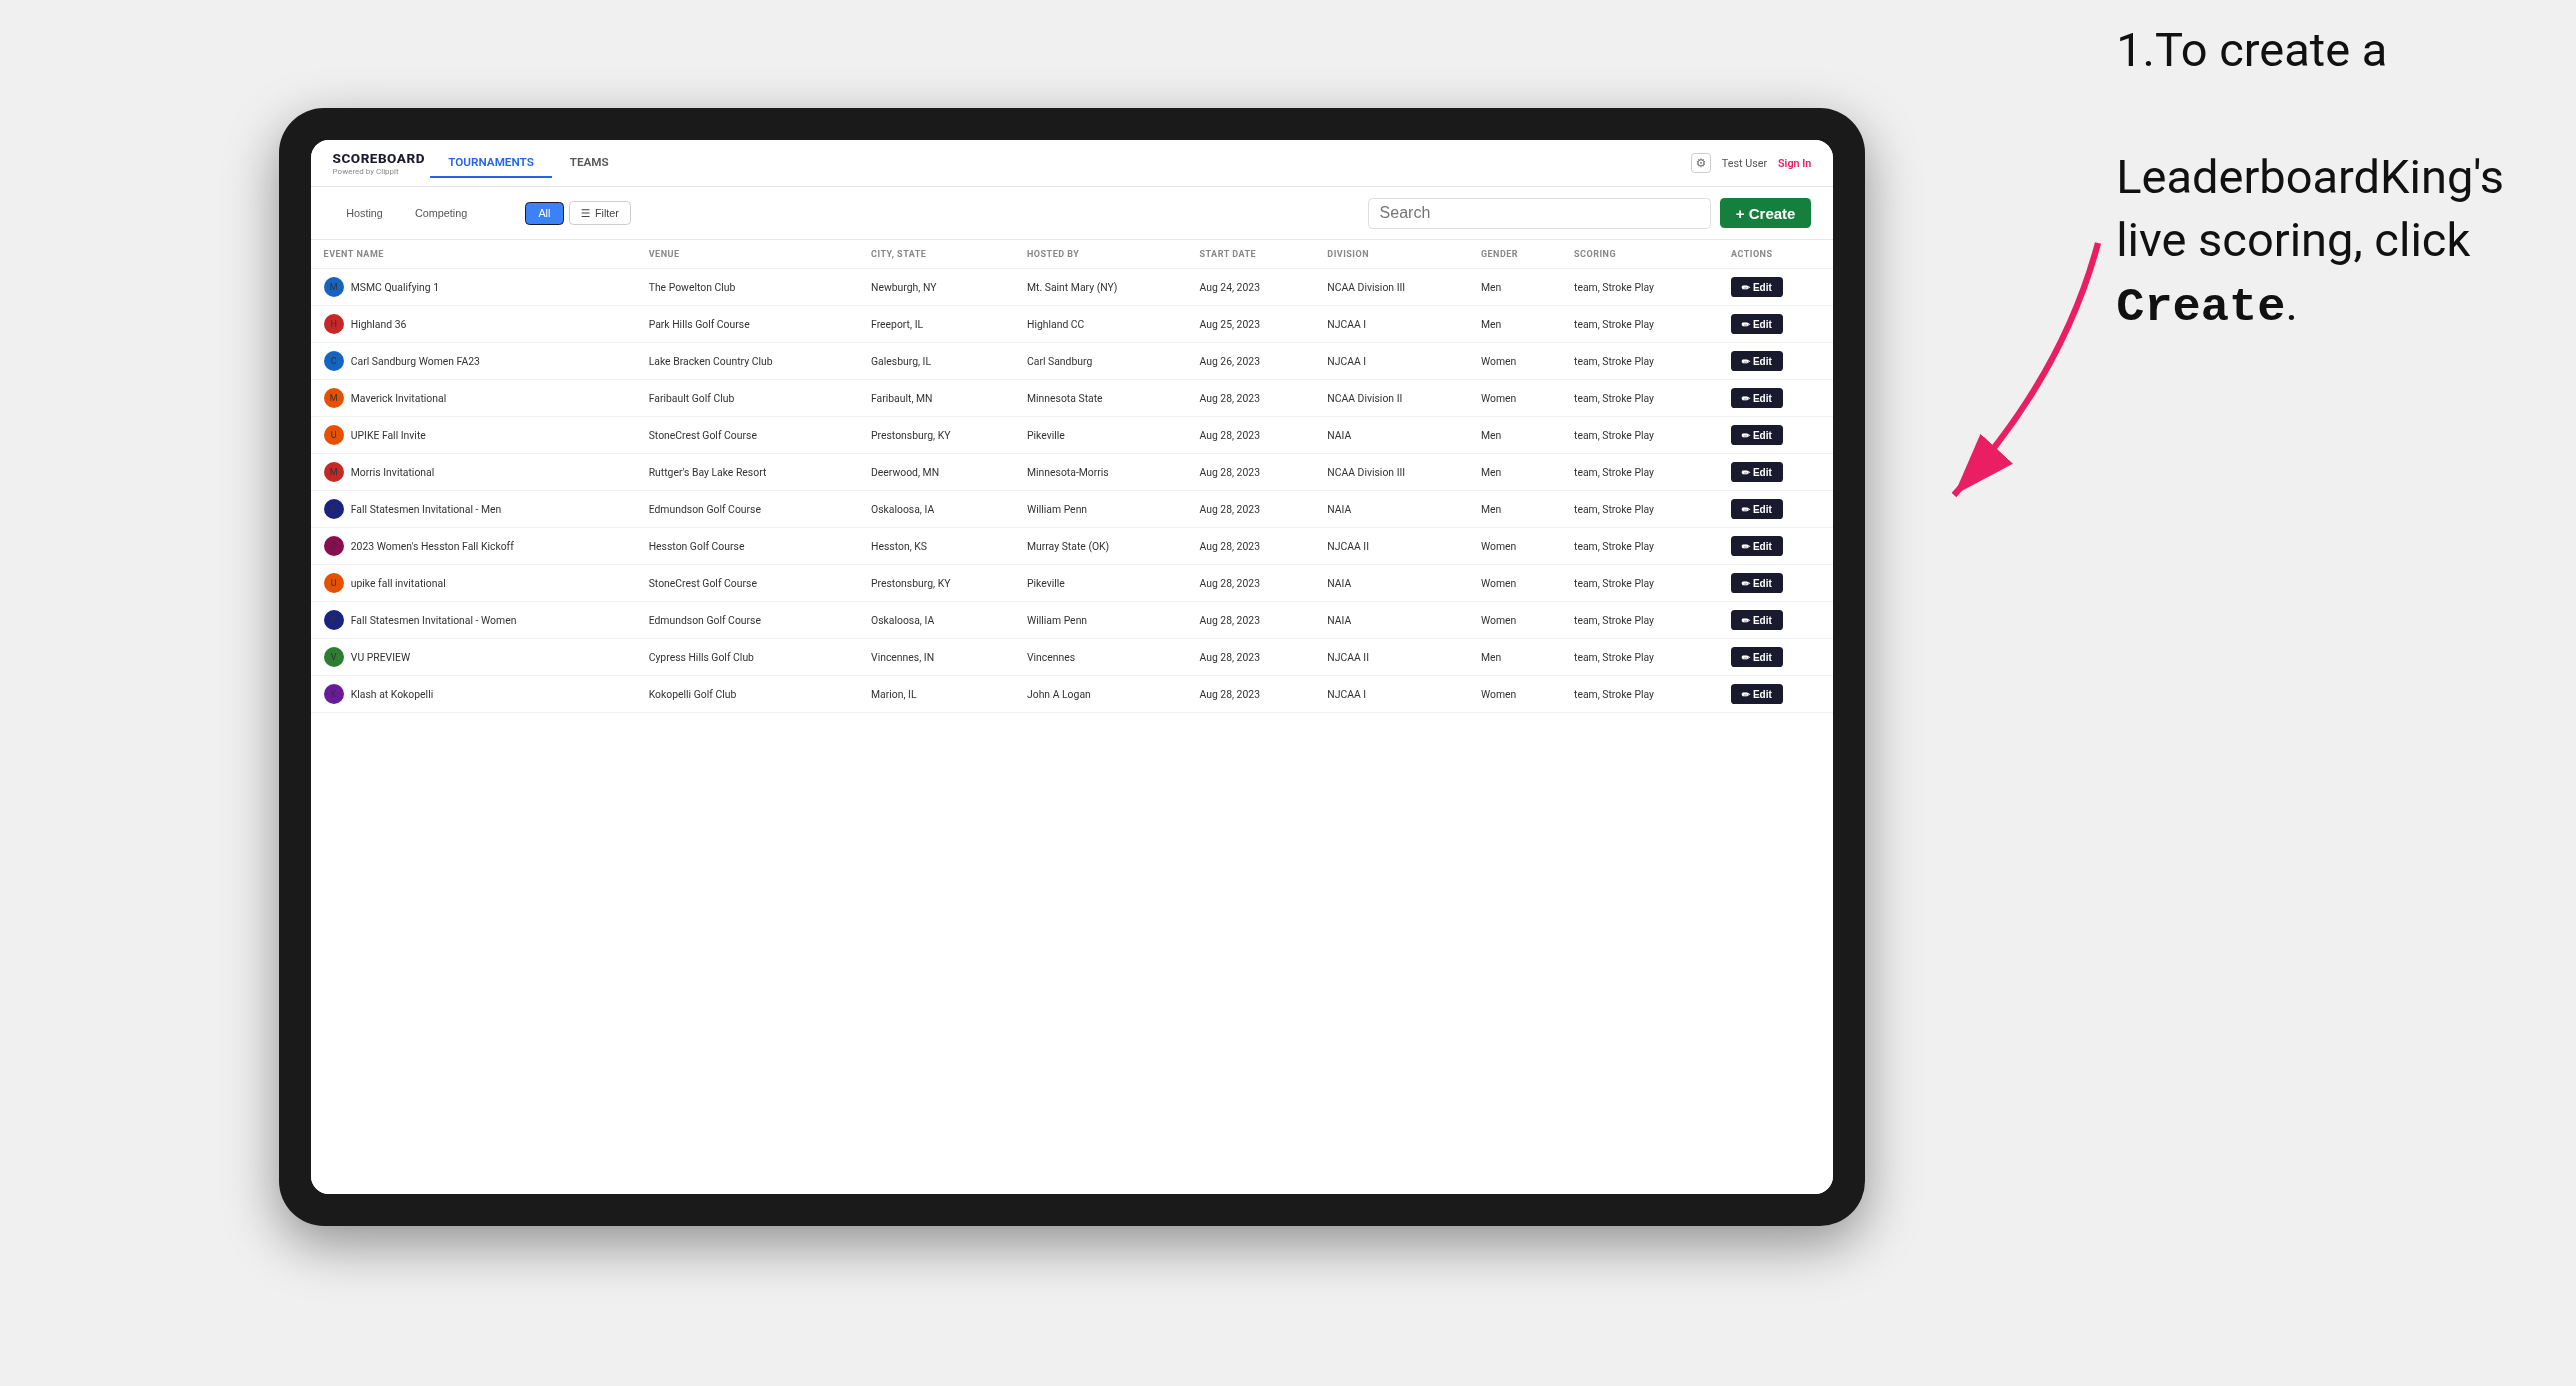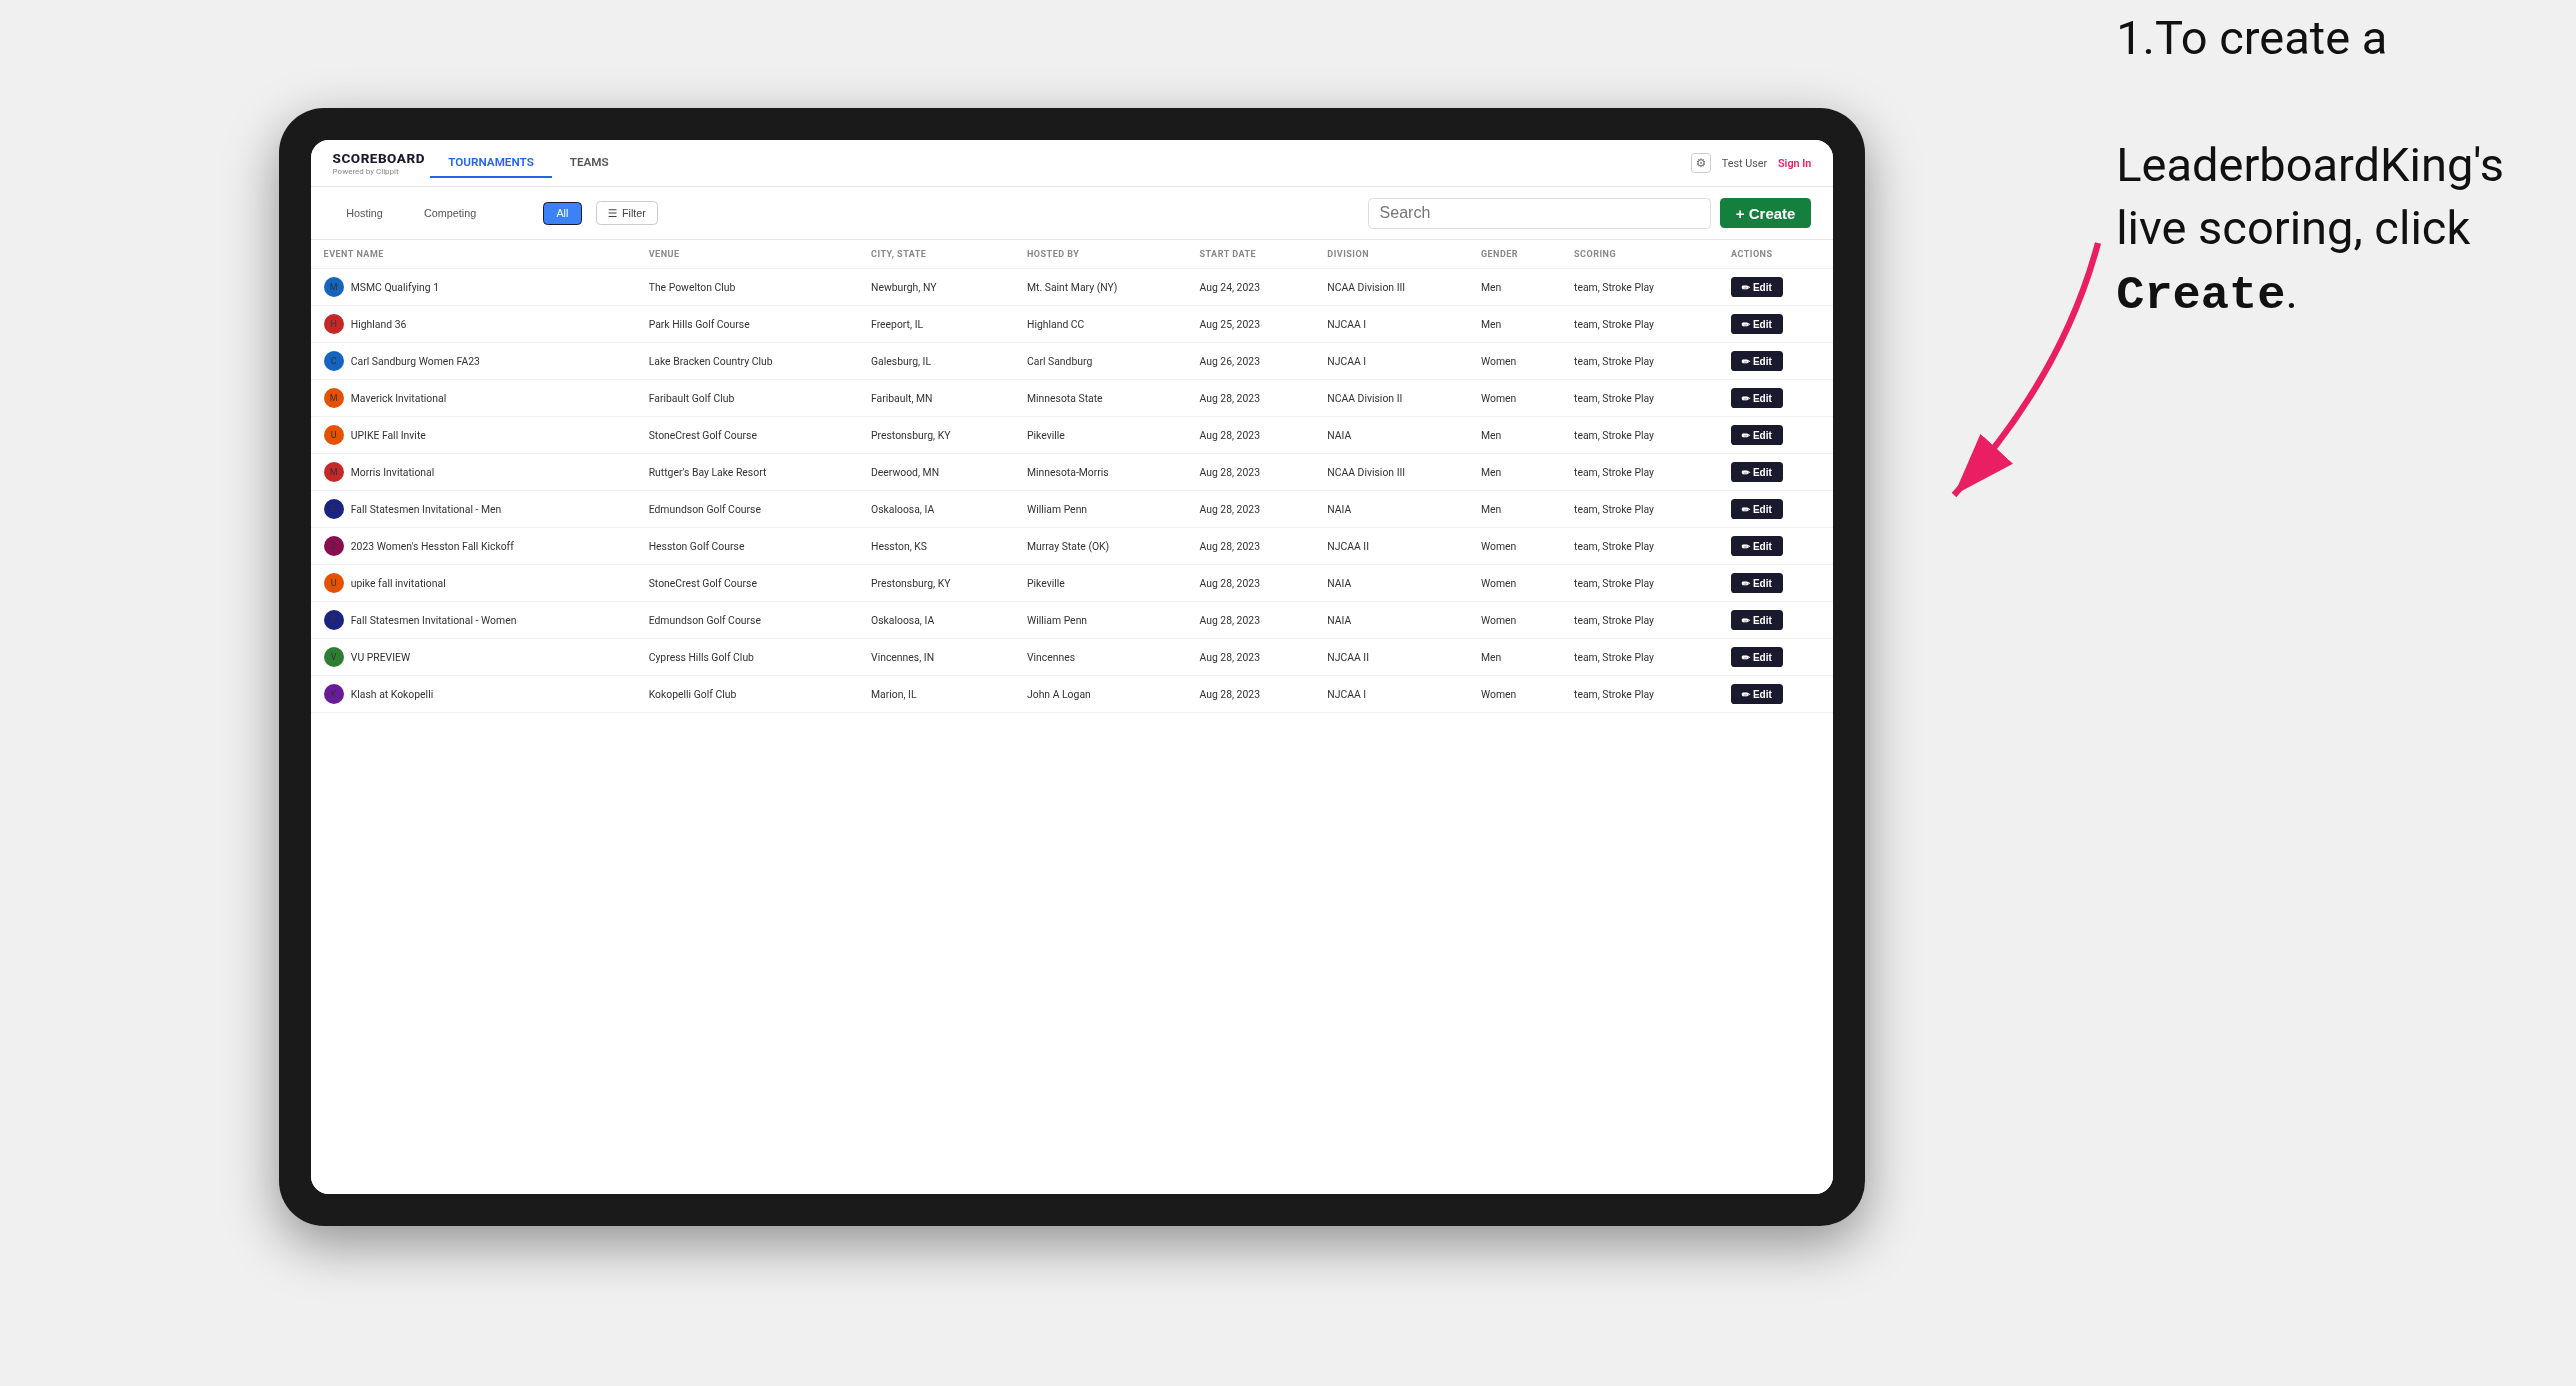--- a/index.html
+++ b/index.html
@@ -8,21 +8,21 @@
       font-family: -apple-system, BlinkMacSystemFont, 'Segoe UI', Roboto, sans-serif;
       width: 2576px;
       height: 1386px;
       position: relative;
       overflow: hidden;
     }
 
     
     .annotation {
       position: absolute;
-      top: 6px;
+      top: 18px;
       right: 72px;
       font-size: 47px;
       line-height: 1.35;
       color: #111;
       max-width: 523px;
       z-index: 10;
     }
     .annotation strong {
       font-weight: 900;
       font-family: Liberation Mono, monospace;
@@ -134,21 +134,21 @@
       padding: 10.8px 21.6px;
       display: flex;
       align-items: center;
       justify-content: space-between;
       border-bottom: 0.9px solid #e5e5e5;
       flex-shrink: 0;
     }
 
     .filter-tabs {
       display: flex;
-      gap: 14px;
+      gap: 5px;
       align-items: center;
     }
 
     .filter-tab {
       padding: 4.5px 12.6px;
       border-radius: 4.5px;
       font-size: 10.8px;
       font-weight: 500;
       cursor: pointer;
       border: 0.9px solid transparent;

